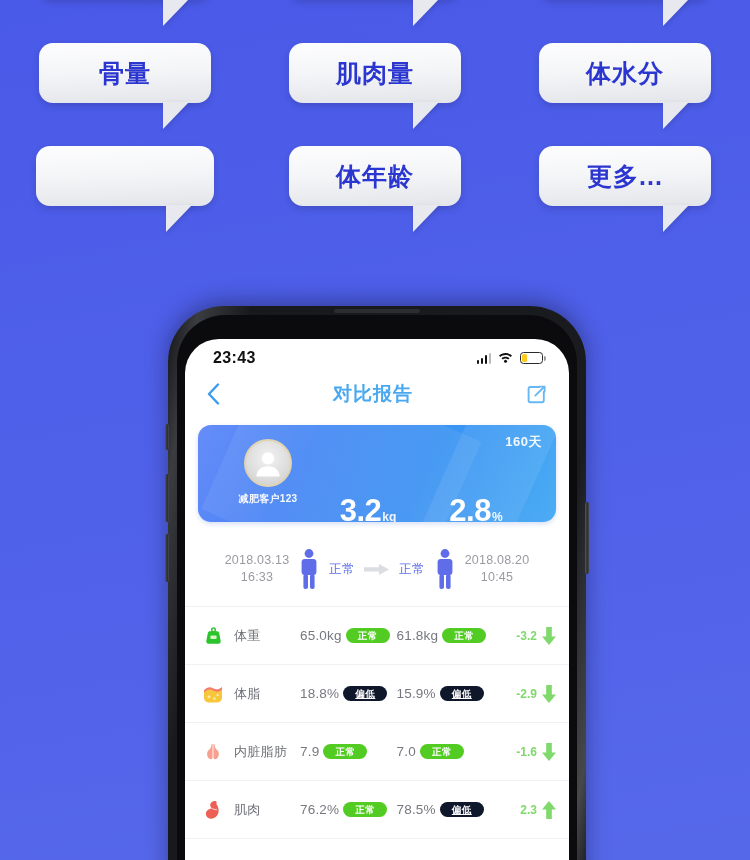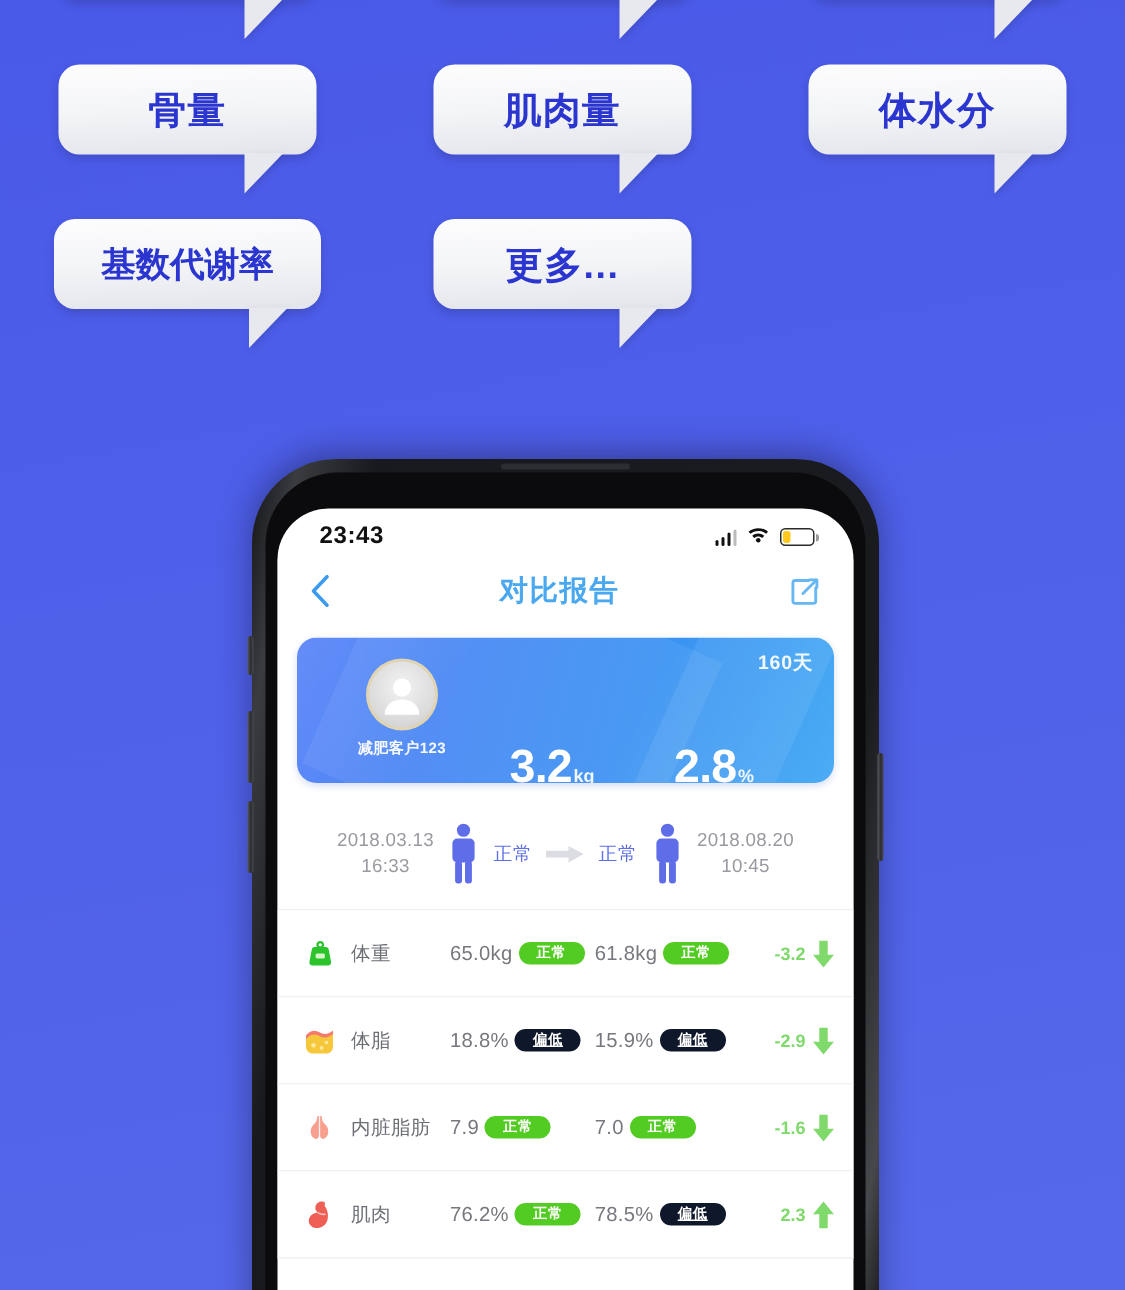--- a/index.html
+++ b/index.html
@@ -380,21 +380,26 @@
     </div>
     <div class="bubble-cell">
       <div class="bubble">
         <span class="bubble-text">体水分</span>
         <span class="bubble-tail"></span>
       </div>
     </div>
 
     <div class="bubble-cell">
       <div class="bubble wide">
-        <span class="bubble-text small">基数代谢率</span>
+        <span class="bubble-tail"></span>
+      </div>
+    </div>
+    <div class="bubble-cell">
+      <div class="bubble">
+        <span class="bubble-text">体年龄</span>
         <span class="bubble-tail"></span>
       </div>
     </div>
     <div class="bubble-cell">
       <div class="bubble">
         <span class="bubble-text">更多...</span>
         <span class="bubble-tail"></span>
       </div>
     </div>
   </div>

